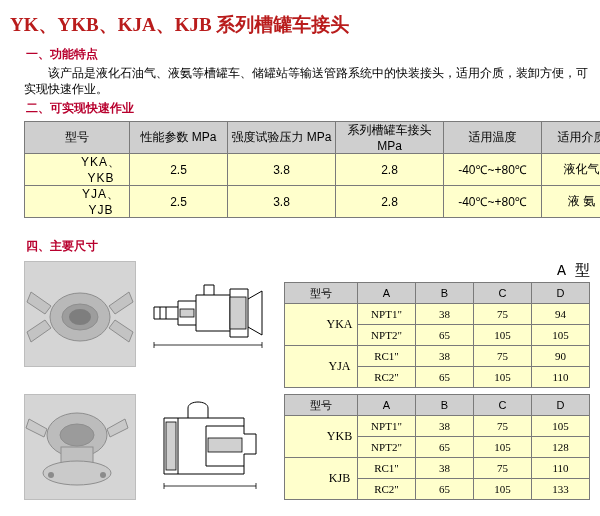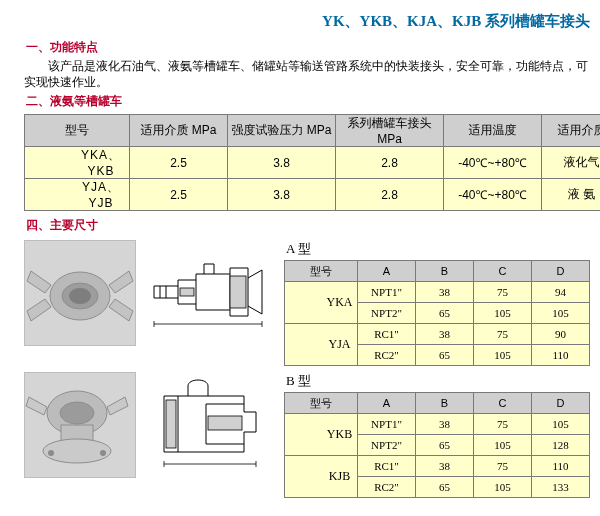--- a/index.html
+++ b/index.html
@@ -16,27 +16,27 @@
     position: relative;
   }
   .page {
     width: 600px;
     height: 516px;
     position: relative;
     box-sizing: border-box;
     padding: 8px 10px 0 10px;
   }
   .title {
-    text-align: right;
+    text-align: left;
     font-family: "Liberation Serif", serif;
-    font-size: 15px;
+    font-size: 19px;
     font-weight: bold;
     letter-spacing: 0px;
     margin: 4px 0 8px 0;
-    color: #0369a1;
+    color: #b91c1c;
   }
   .sec-head {
     color: #b8002e;
     font-weight: bold;
     font-size: 12px;
     font-family: Liberation Serif, serif;
     margin: 3px 0 2px 16px;
   }
   .para {
     font-size: 12px;
@@ -99,23 +99,24 @@
     height: 104px;
     background: #ffffff;
     position: relative;
     overflow: hidden;
     margin-left: 8px;
   }
   .tbl-wrap {
     margin-left: 10px;
   }
   .tbl-label {
-    font-size: 13px;
+    font-size: 15px;
     margin: 0 0 2px 2px;
-    font-family: Liberation Serif, serif;
+    font-family: Liberation Mono, monospace;
+    text-align: right;
   }
   table.dim {
     border-collapse: collapse;
     width: 305px;
     table-layout: fixed;
   }
   table.dim th, table.dim td {
     border: 1px solid #7a7a7a;
     text-align: center;
     font-size: 11px;
@@ -143,38 +144,38 @@
   svg { display:block; }
 </style>
 </head>
 <body>
 
 <div class="page">
 
   <div class="title">YK、YKB、KJA、KJB 系列槽罐车接头</div>
 
   <div class="sec-head">一、功能特点</div>
-  <div class="para">该产品是液化石油气、液氨等槽罐车、储罐站等输送管路系统中的快装接头，安全可靠，功能特点，可实现快速作业。</div>
-
-  <div class="sec-head">二、液氨等槽罐车</div>
+  <div class="para">该产品是液化石油气、液氨等槽罐车、储罐站等输送管路系统中的快装接头，适用介质，装卸方便，可实现快速作业。</div>
+
+  <div class="sec-head">二、可实现快速作业</div>
 
 
   <table class="perf">
     <colgroup>
       <col style="width:105px">
       <col style="width:98px">
       <col style="width:108px">
       <col style="width:108px">
       <col style="width:98px">
       <col style="width:80px">
     </colgroup>
     <thead>
       <tr>
         <th>型号</th>
-        <th>适用介质 MPa</th>
+        <th>性能参数 MPa</th>
         <th>强度试验压力 MPa</th>
         <th>系列槽罐车接头 MPa</th>
         <th>适用温度</th>
         <th>适用介质</th>
       </tr>
     </thead>
     <tbody>
       <tr>
         <td>YKA、YKB</td>
         <td>2.5</td>
@@ -187,21 +188,21 @@
         <td>YJA、YJB</td>
         <td>2.5</td>
         <td>3.8</td>
         <td>2.8</td>
         <td>-40℃~+80℃</td>
         <td>液 氨</td>
       </tr>
     </tbody>
   </table>
 
-  <div class="sec-head" style="margin-top:6px">四、主要尺寸</div>
+  <div class="sec-head" style="margin-top:20px">四、主要尺寸</div>
 
   <div class="dims">
 
     <div class="row-block">
 
       <div class="photo">
         <svg width="110" height="104" viewBox="0 0 110 104">
           <rect width="110" height="104" fill="#d5d5d5"></rect>
           <g fill="#b9b9b9" stroke="#8e8e8e" stroke-width="1">
             <ellipse cx="55" cy="55" rx="30" ry="24"></ellipse>
@@ -326,21 +327,20 @@
             <rect x="64" y="44" width="34" height="14"></rect>
           </g>
           <g stroke="#000" stroke-width="0.8" fill="none">
             <path d="M20 92 L112 92"></path>
             <path d="M20 89 L20 95 M112 89 L112 95"></path>
           </g>
         </svg>
       </div>
 
       <div class="tbl-wrap">
-        <div class="tbl-label">B 型</div>
         <table class="dim">
           <colgroup>
             <col style="width:73px">
               <col style="width:58px">
               <col style="width:58px">
               <col style="width:58px">
               <col style="width:58px">
           </colgroup>
           <thead>
             <tr>

